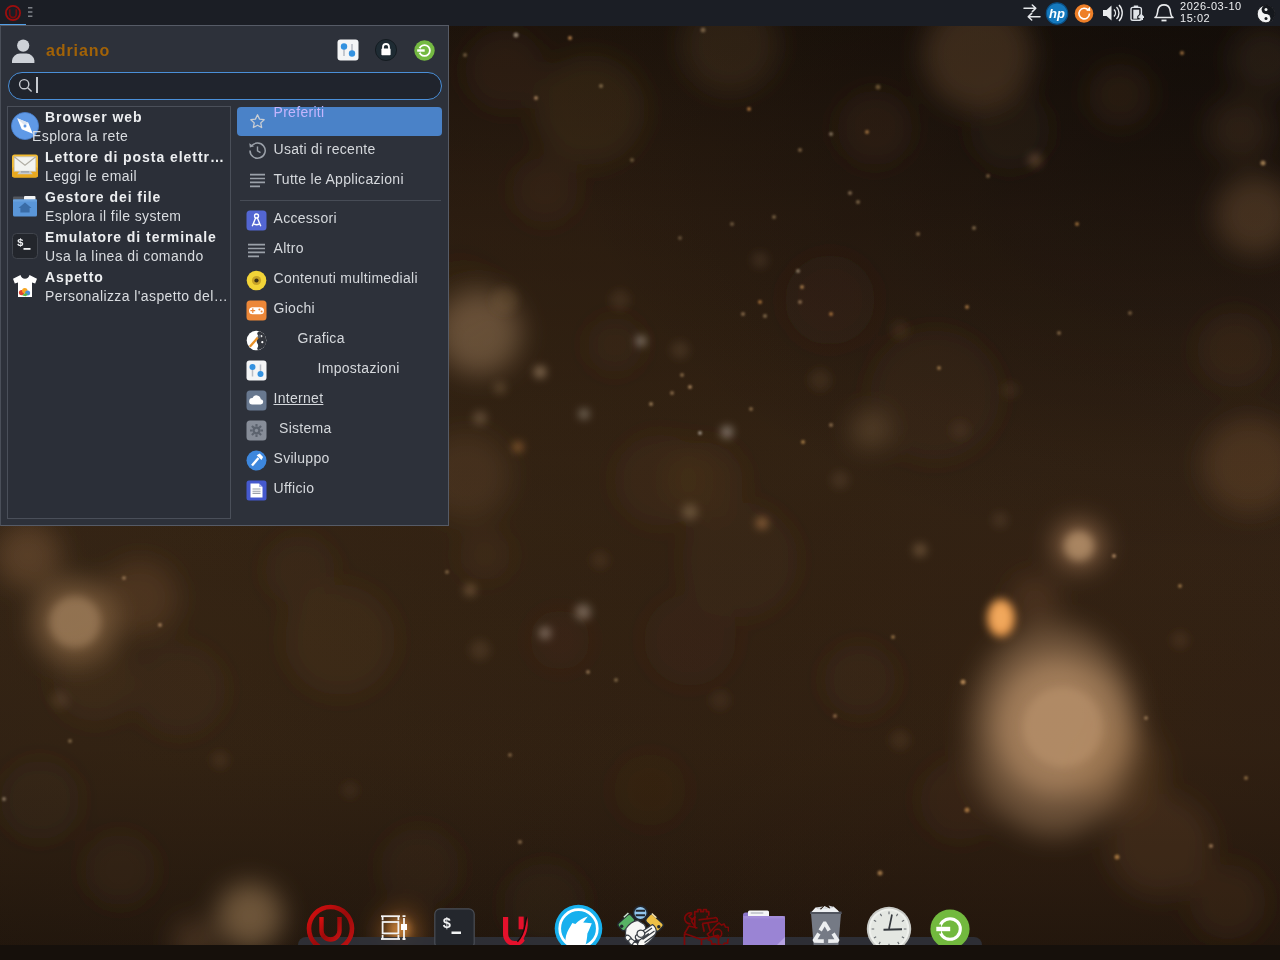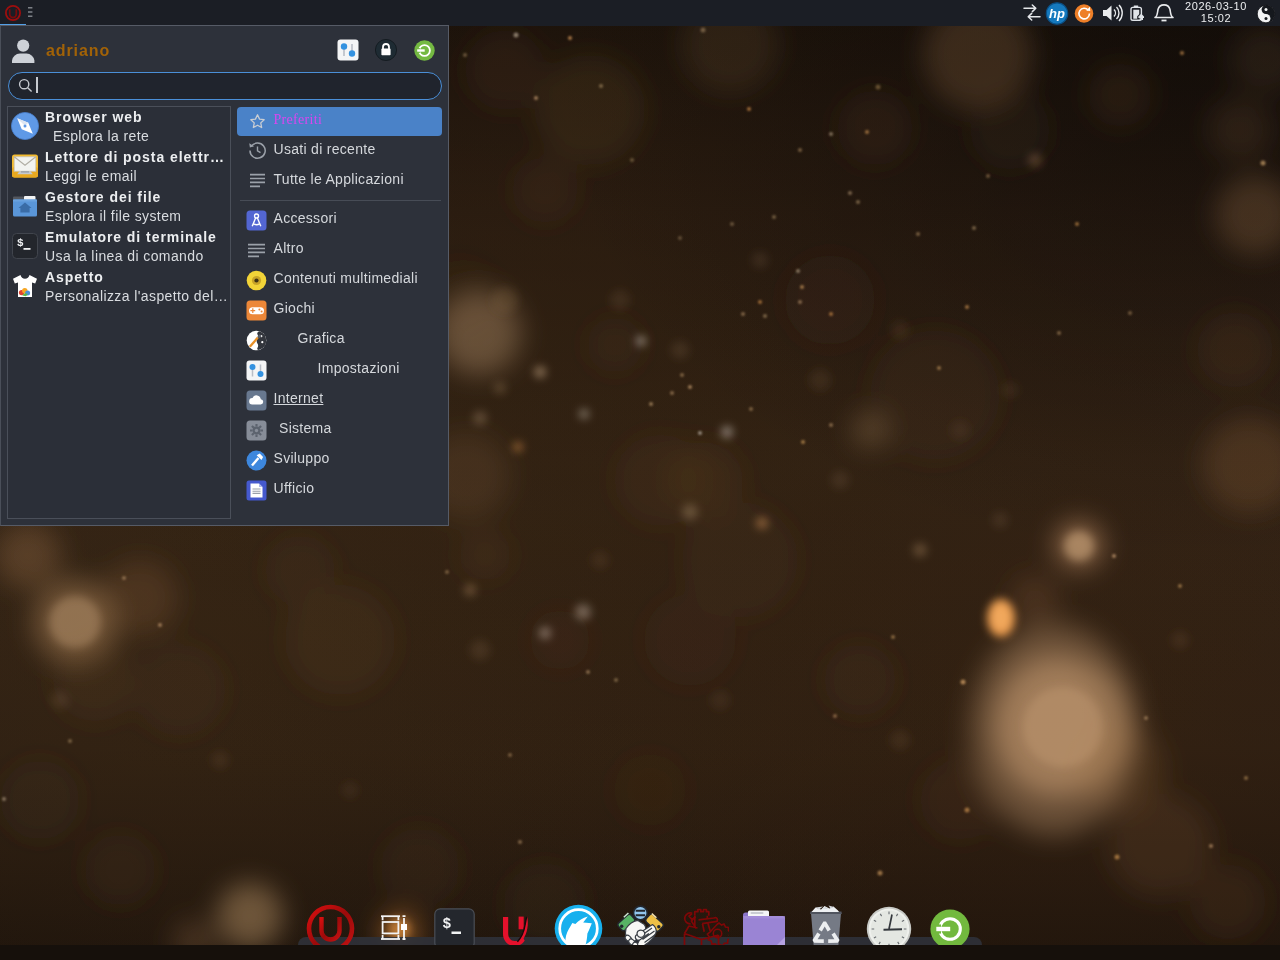--- a/index.html
+++ b/index.html
@@ -247,21 +247,21 @@
   <path d="M5.3 9.8 h5.9 v4.4 l-2 2 v2.5 h-3.9 z" fill="#dfe3e8"></path>
   <path d="M10.4 16.4 l2.8 -2.6 2.8 2.6 v1.7 h-5.6 z" fill="#dfe3e8"></path>
   <path d="M11.7 18.1 h1 v1.9 h-1 z M14 18.1 h1 v1.9 h-1 z" fill="#dfe3e8"></path>
  </g>
 
  <g transform="translate(136,0)" fill="none" stroke="#e8eaec" stroke-width="1.6">
   <path d="M3 17.5 c2.5 -1 2.5 -5.5 3 -8 a6.2 6.2 0 0 1 12 0 c0.5 2.5 0.5 7 3 8 z" stroke-linejoin="round"></path>
   <path d="M9.5 20.5 h5" stroke-width="1.8"></path>
  </g>
 </svg>
-<div class="abs" style="top:1px;left:1180px;width:72px;height:24px;color:#eceef0;font-size:11px;letter-spacing:0.55px;line-height:11.5px;text-align:center;">2026-03-10<br>15:02</div>
+<div class="abs" style="top:1px;left:1180px;width:72px;height:24px;color:#eceef0;font-size:11px;letter-spacing:0.55px;line-height:11.5px;text-align:left;">2026-03-10<br>15:02</div>
 <svg class="abs" style="top:4px;left:1256px" width="20" height="20" viewBox="0 0 20 20">
  <circle cx="10" cy="10" r="8.8" fill="#f2f3f4"></circle>
  <path d="M10 1.2 a8.8 8.8 0 0 1 0 17.6 z" fill="#15181d"></path>
  <circle cx="10" cy="5.6" r="4.4" fill="#15181d"></circle>
  <circle cx="10" cy="14.4" r="4.4" fill="#f2f3f4"></circle>
  <circle cx="10" cy="5.6" r="1.5" fill="#f2f3f4"></circle>
  <circle cx="10" cy="14.4" r="1.5" fill="#15181d"></circle>
  <circle cx="10" cy="10" r="8.8" fill="none" stroke="#0c0e12" stroke-width="0.8"></circle>
 </svg>
 
@@ -300,21 +300,21 @@
 
 <div class="abs" style="top:106px;left:7px;width:224px;height:413px;background:#2b2f38;border:1px solid #4a4f59;box-sizing:border-box;"></div>
 <svg class="abs" style="top:112px;left:11px" width="28" height="28" viewBox="0 0 28 28">
       <circle cx="14" cy="14" r="13.6" fill="#5f99e6"></circle>
   <circle cx="14" cy="14" r="13.6" fill="none" stroke="#477cc8" stroke-width="0.8"></circle>
   <path d="M6.2 6.2 L17.3 10.7 L21.8 21.8 L10.7 17.3 z" fill="#fff"></path>
   <path d="M6.2 6.2 L17.3 10.7 L14 14 z" fill="#dde6f2"></path>
   <circle cx="14" cy="14" r="1.5" fill="#5f99e6"></circle>
     </svg>
 <div class="abs ftitle" style="top:108.5px;left:45px;">Browser web</div>
-<div class="abs fsub" style="top:128px;left:53px;">Esplora la rete</div>
+<div class="abs fsub" style="top:128px;left:32px;">Esplora la rete</div>
 <svg class="abs" style="top:152px;left:11px" width="28" height="28" viewBox="0 0 28 28">
       <rect x="1" y="2.5" width="26" height="23" rx="2.5" fill="#f3bb30"></rect>
   <rect x="1" y="15" width="26" height="10.5" rx="2.5" fill="#e9a91f"></rect>
   <rect x="3.2" y="4.8" width="21.6" height="14.4" fill="#f2f3f0" stroke="#c8c5bc" stroke-width="0.8"></rect>
   <path d="M3.2 4.8 L14 13.2 L24.8 4.8" fill="none" stroke="#b0ada4" stroke-width="1.1"></path>
   <path d="M8.5 19.2 h11 l2.3 3 h-15.6 z" fill="#c5c9ce"></path>
   <path d="M10 19.2 h8 v1.4 h-8 z" fill="#9aa0a8"></path>
     </svg>
 <div class="abs ftitle" style="top:148.5px;left:45px;">Lettore di posta elettr…</div>
 <div class="abs fsub" style="top:168px;left:45px;">Leggi le email</div>
@@ -342,21 +342,21 @@
   <circle cx="16.6" cy="21" r="2.5" fill="#4a90d9"></circle>
   <path d="M11.3 23.6 a3.2 3.2 0 0 1 5.4 -1.2 l-1.8 1.8 z" fill="#58b648"></path>
     </svg>
 <div class="abs ftitle" style="top:268.5px;left:45px;">Aspetto</div>
 <div class="abs fsub" style="top:288px;left:45px;">Personalizza l'aspetto del…</div>
 
 <div class="abs" style="top:107px;left:237px;width:205px;height:29px;background:#4a82c8;border-radius:4px;"></div>
 <svg class="abs" style="top:113px;left:249px" width="17" height="17" viewBox="0 0 17 17">
  <path d="M8.5 1.8 l2.05 4.35 4.6 0.55 -3.4 3.2 0.9 4.6 -4.15 -2.3 -4.15 2.3 0.9 -4.6 -3.4 -3.2 4.6 -0.55 z" fill="none" stroke="#c9cdd3" stroke-width="1.3" stroke-linejoin="round"></path>
 </svg>
-<div class="abs cat" style="top:112px;left:273.5px;color:#d946ef;font-family:Liberation Serif, serif;">Preferiti</div>
+<div class="abs cat" style="top:104px;left:273.5px;color:#c4b5fd;">Preferiti</div>
 <svg class="abs" style="top:141px;left:248px" width="19" height="19" viewBox="0 0 19 19">
  <path d="M3.2 5.5 a7.6 7.6 0 1 1 -1.2 4" fill="none" stroke="#9ba1a9" stroke-width="1.5"></path>
  <path d="M1.2 2.2 l0.7 4.3 4.2 -1.2 z" fill="#9ba1a9"></path>
  <path d="M9.5 5.5 v4.3 l3 1.8" fill="none" stroke="#9ba1a9" stroke-width="1.4"></path>
 </svg>
 <div class="abs cat" style="top:141px;left:273.5px;">Usati di recente</div>
 <svg class="abs" style="top:171px;left:248px" width="19" height="19" viewBox="0 0 19 19">
  <g stroke="#9ba1a9" stroke-width="1.7">
   <path d="M2 3.6 h15 M2 7.5 h15 M2 11.4 h15 M2 15.3 h10"></path>
  </g>

